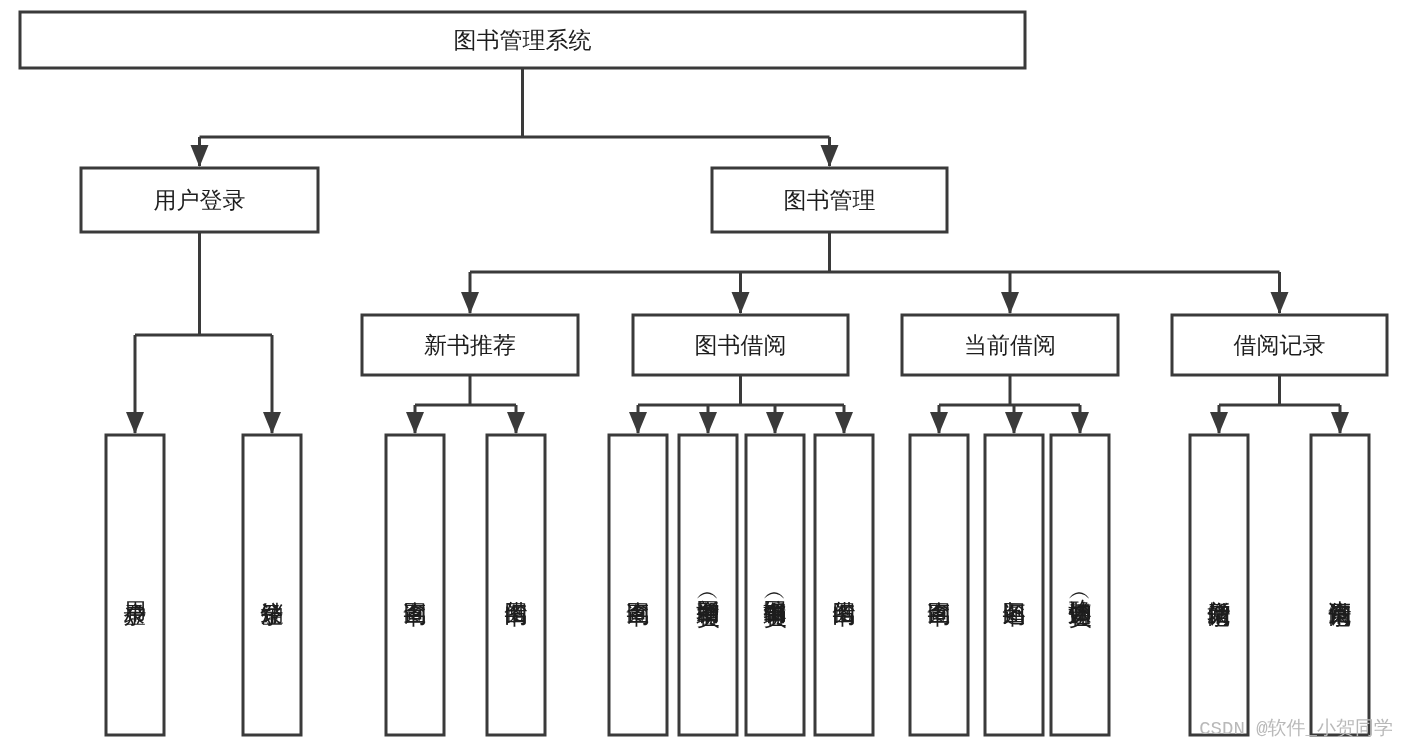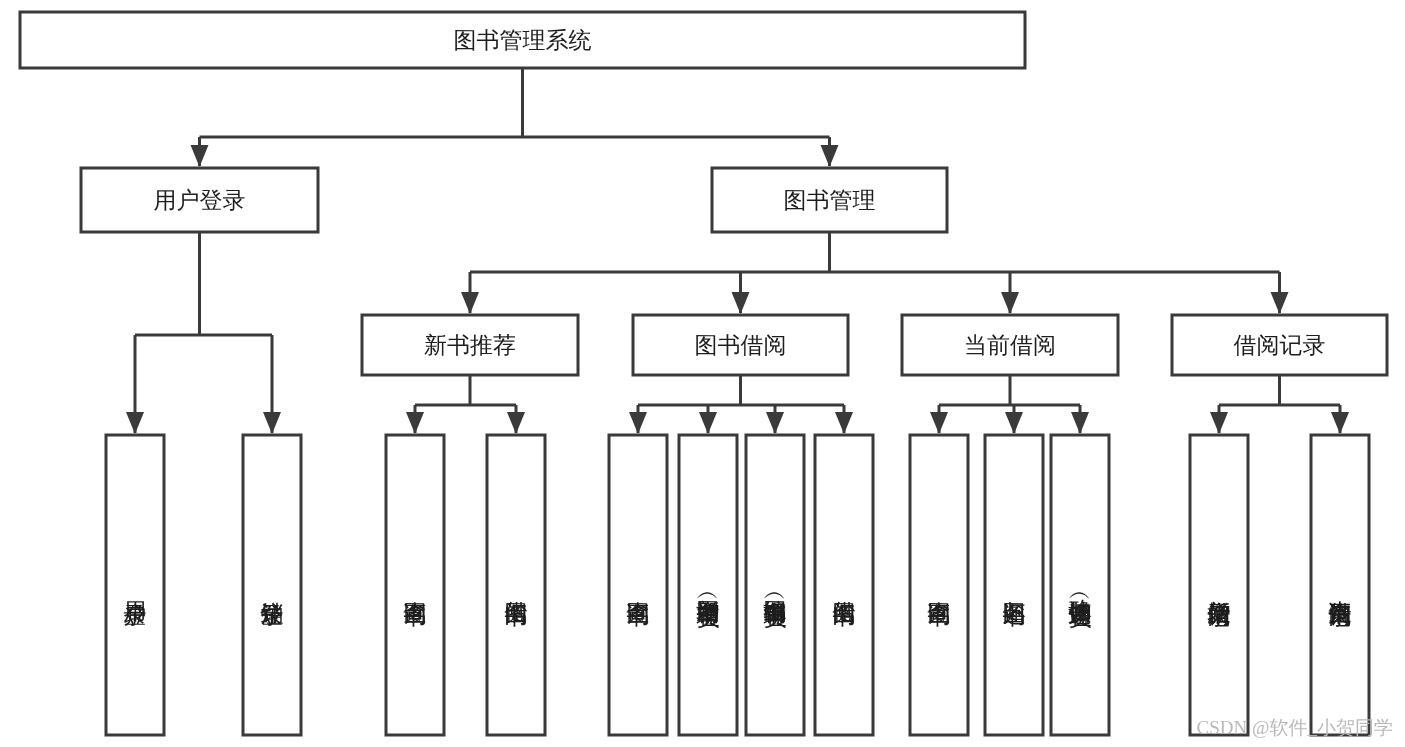--- a/index.html
+++ b/index.html
@@ -62,21 +62,21 @@
     font-size: 23px;
     line-height: 1.08;
     color: #1d1d1d;
     letter-spacing: 1px;
     white-space: nowrap;
   }
   .watermark {
     position: absolute;
     right: 12px;
     bottom: 6px;
-    font-family: Liberation Serif, serif;
+    font-family: Liberation Mono, monospace;
     font-size: 19px;
     color: #b9b9b9;
     white-space: nowrap;
     pointer-events: none;
   }
 </style>
 </head>
 <body>
 
 <div id="diagram-root">

